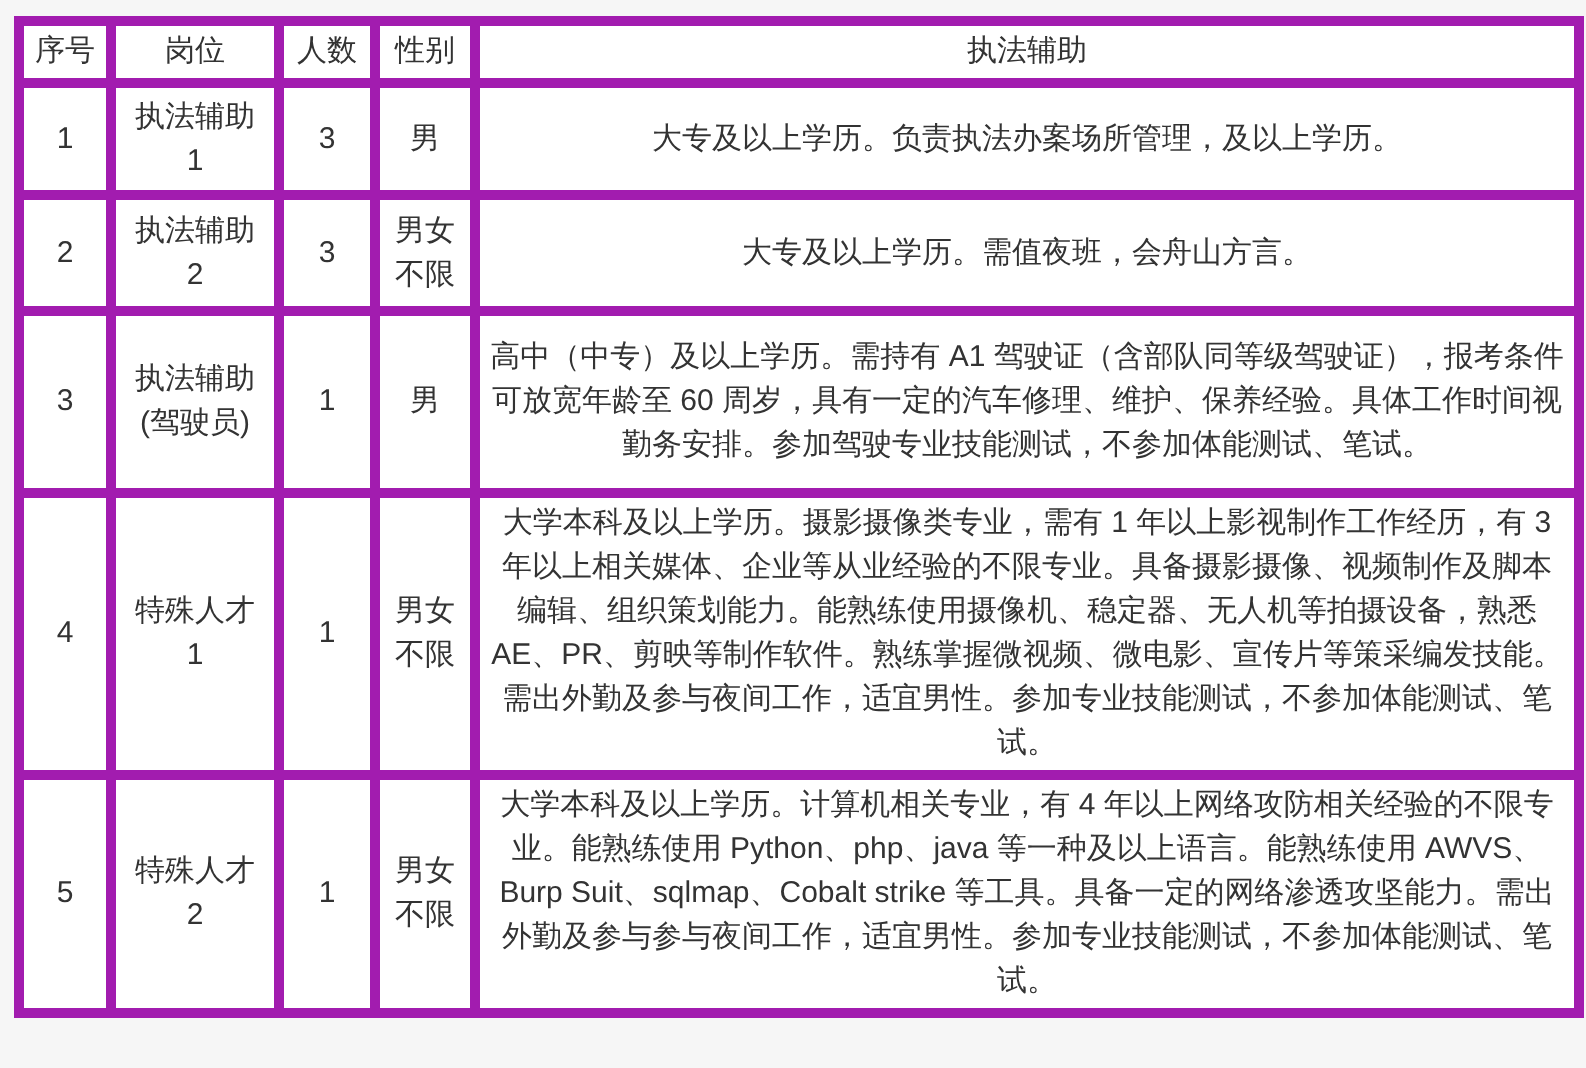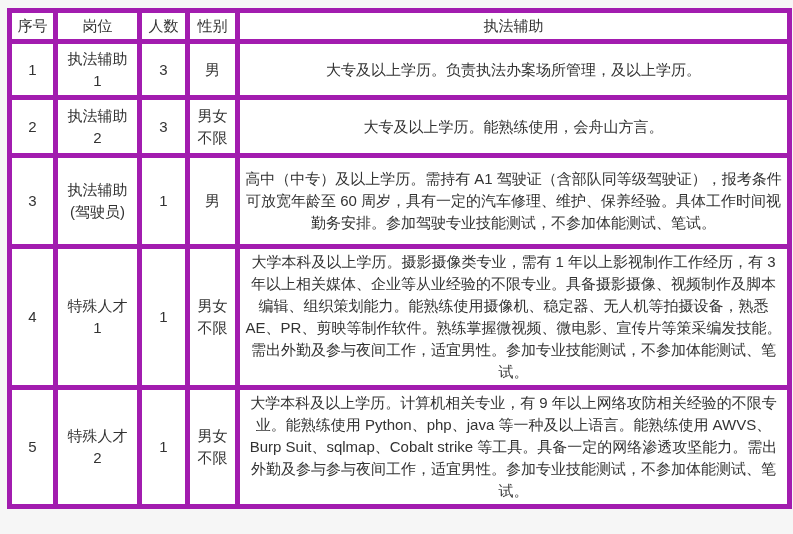--- a/index.html
+++ b/index.html
@@ -89,21 +89,21 @@
         <td class="req-cell">大专及以上学历。负责执法办案场所管理，及以上学历。</td>
       </tr>
       <tr class="row-2">
         <td>2</td>
         <td>
           <span class="pos-line">执法辅助</span>
           <span class="pos-line">2</span>
         </td>
         <td>3</td>
         <td>男女不限</td>
-        <td class="req-cell">大专及以上学历。能熟练使用，会舟山方言。</td>
+        <td class="req-cell">大专及以上学历。需值夜班，会舟山方言。</td>
       </tr>
       <tr class="row-3">
         <td>3</td>
         <td>
           <span class="pos-line">执法辅助</span>
           <span class="pos-line">(驾驶员)</span>
         </td>
         <td>1</td>
         <td>男</td>
         <td class="req-cell">高中（中专）及以上学历。需持有 A1 驾驶证（含部队同等级驾驶证），报考条件可放宽年龄至 60 周岁，具有一定的汽车修理、维护、保养经验。具体工作时间视勤务安排。参加驾驶专业技能测试，不参加体能测试、笔试。</td>
@@ -119,17 +119,17 @@
         <td class="req-cell">大学本科及以上学历。摄影摄像类专业，需有 1 年以上影视制作工作经历，有 3 年以上相关媒体、企业等从业经验的不限专业。具备摄影摄像、视频制作及脚本编辑、组织策划能力。能熟练使用摄像机、稳定器、无人机等拍摄设备，熟悉 AE、PR、剪映等制作软件。熟练掌握微视频、微电影、宣传片等策采编发技能。需出外勤及参与夜间工作，适宜男性。参加专业技能测试，不参加体能测试、笔试。</td>
       </tr>
       <tr class="row-5">
         <td>5</td>
         <td>
           <span class="pos-line">特殊人才</span>
           <span class="pos-line">2</span>
         </td>
         <td>1</td>
         <td>男女不限</td>
-        <td class="req-cell">大学本科及以上学历。计算机相关专业，有 9 年以上网络攻防相关经验的不限专业。能熟练使用 Python、php、java 等一种及以上语言。能熟练使用 AWVS、Burp Suit、sqlmap、Cobalt strike 等工具。具备一定的网络渗透攻坚能力。需出外勤及参与参与夜间工作，适宜男性。参加专业技能测试，不参加体能测试、笔试。</td>
+        <td class="req-cell">大学本科及以上学历。计算机相关专业，有 4 年以上网络攻防相关经验的不限专业。能熟练使用 Python、php、java 等一种及以上语言。能熟练使用 AWVS、Burp Suit、sqlmap、Cobalt strike 等工具。具备一定的网络渗透攻坚能力。需出外勤及参与参与夜间工作，适宜男性。参加专业技能测试，不参加体能测试、笔试。</td>
       </tr>
     </tbody>
   </table>
 </div>
 
 </body></html>

